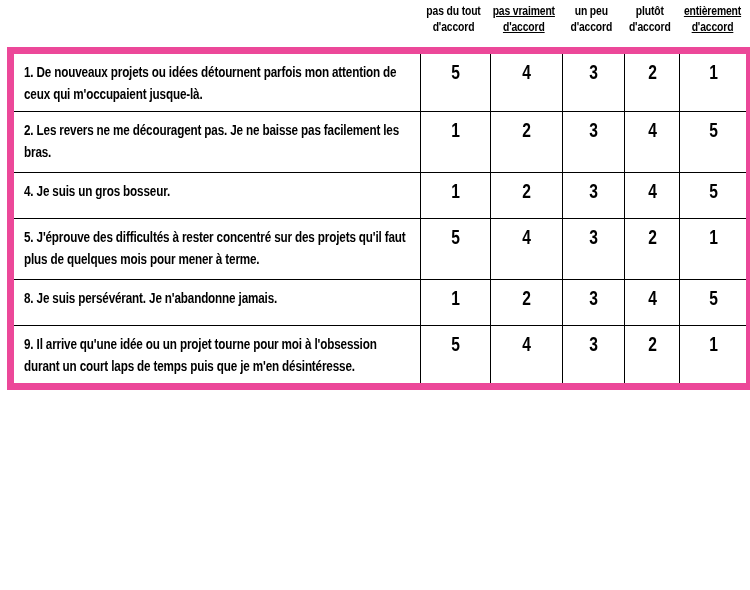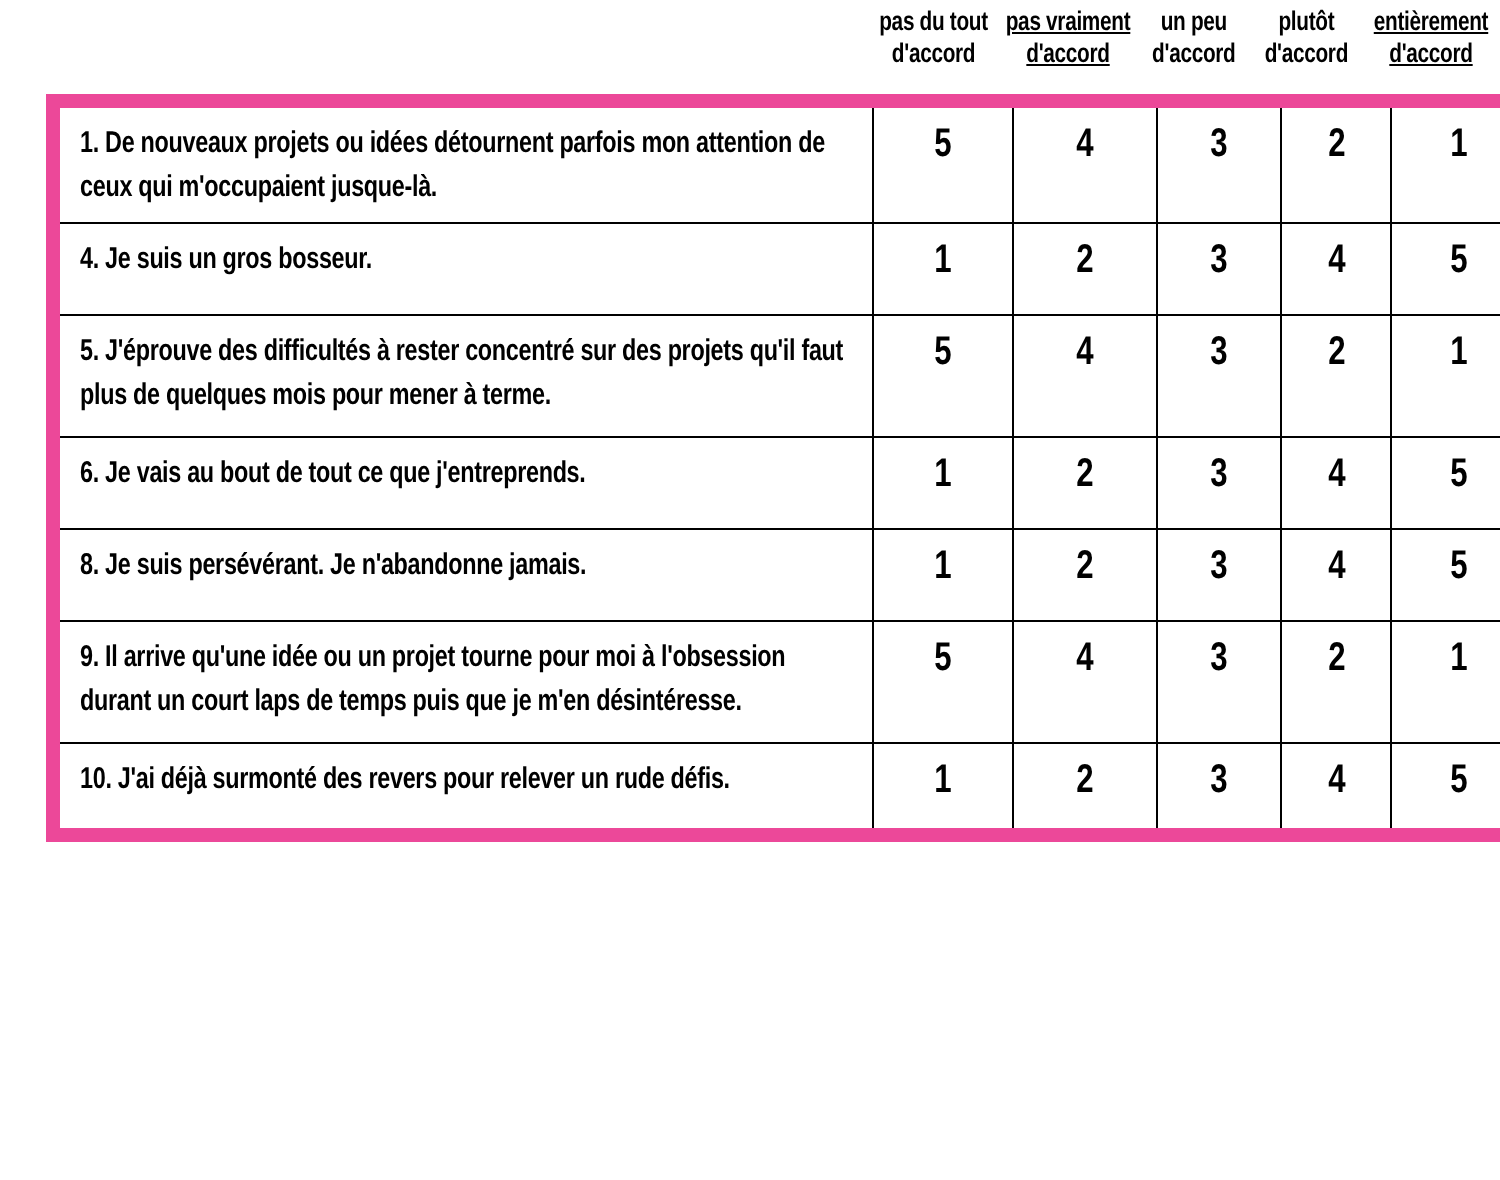--- a/index.html
+++ b/index.html
@@ -7,21 +7,21 @@
     margin: 0; padding: 0;
     width: 750px; height: 590px;
     background: #ffffff;
     color: #000000;
     font-family: "Liberation Sans", "DejaVu Sans", sans-serif;
     overflow: hidden;
   }
   .sheet {
     position: relative;
     width: 750px; height: 501px;
-    padding-left: 23px;
+    padding-left: 7px;
   }
   
   .header-row {
     display: flex;
     height: 47px;
     margin-left: 411px;
   }
   .hcol {
     padding-top: 3px;
     overflow: visible;
@@ -119,72 +119,64 @@
 
       <tr class="tall">
         <td class="q"><span class="qt">1. De nouveaux projets ou idées détournent parfois mon attention de ceux qui m'occupaient jusque-là.</span></td>
         <td class="v"><span class="vt">5</span></td>
         <td class="v"><span class="vt">4</span></td>
         <td class="v"><span class="vt">3</span></td>
         <td class="v"><span class="vt">2</span></td>
         <td class="v"><span class="vt">1</span></td>
       </tr>
 
+      <tr class="tall">
+        <td class="q"><span class="qt">2. Les revers ne me découragent pas. Je ne baisse pas facilement les bras.</span></td>
+        <td class="v"><span class="vt">1</span></td>
+        <td class="v"><span class="vt">2</span></td>
+        <td class="v"><span class="vt">3</span></td>
+        <td class="v"><span class="vt">4</span></td>
+        <td class="v"><span class="vt">5</span></td>
+      </tr>
 
 
       <tr class="short">
         <td class="q"><span class="qt">4. Je suis un gros bosseur.</span></td>
         <td class="v"><span class="vt">1</span></td>
         <td class="v"><span class="vt">2</span></td>
         <td class="v"><span class="vt">3</span></td>
         <td class="v"><span class="vt">4</span></td>
         <td class="v"><span class="vt">5</span></td>
       </tr>
 
       <tr class="tall">
         <td class="q"><span class="qt">5. J'éprouve des difficultés à rester concentré sur des projets qu'il faut plus de quelques mois pour mener à terme.</span></td>
         <td class="v"><span class="vt">5</span></td>
         <td class="v"><span class="vt">4</span></td>
         <td class="v"><span class="vt">3</span></td>
         <td class="v"><span class="vt">2</span></td>
         <td class="v"><span class="vt">1</span></td>
       </tr>
 
-      <tr class="short">
-        <td class="q"><span class="qt">6. Je vais au bout de tout ce que j'entreprends.</span></td>
-        <td class="v"><span class="vt">1</span></td>
-        <td class="v"><span class="vt">2</span></td>
-        <td class="v"><span class="vt">3</span></td>
-        <td class="v"><span class="vt">4</span></td>
-        <td class="v"><span class="vt">5</span></td>
-      </tr>
 
 
       <tr class="short">
         <td class="q"><span class="qt">8. Je suis persévérant. Je n'abandonne jamais.</span></td>
         <td class="v"><span class="vt">1</span></td>
         <td class="v"><span class="vt">2</span></td>
         <td class="v"><span class="vt">3</span></td>
         <td class="v"><span class="vt">4</span></td>
         <td class="v"><span class="vt">5</span></td>
       </tr>
 
       <tr class="tall">
         <td class="q"><span class="qt">9. Il arrive qu'une idée ou un projet tourne pour moi à l'obsession durant un court laps de temps puis que je m'en désintéresse.</span></td>
         <td class="v"><span class="vt">5</span></td>
         <td class="v"><span class="vt">4</span></td>
         <td class="v"><span class="vt">3</span></td>
         <td class="v"><span class="vt">2</span></td>
         <td class="v"><span class="vt">1</span></td>
       </tr>
 
-      <tr class="short">
-        <td class="q"><span class="qt">10. J'ai déjà surmonté des revers pour relever un rude défis.</span></td>
-        <td class="v"><span class="vt">1</span></td>
-        <td class="v"><span class="vt">2</span></td>
-        <td class="v"><span class="vt">3</span></td>
-        <td class="v"><span class="vt">4</span></td>
-        <td class="v"><span class="vt">5</span></td>
-      </tr>
 
     </tbody>
   </table>
 </div>
 
 </body></html>

